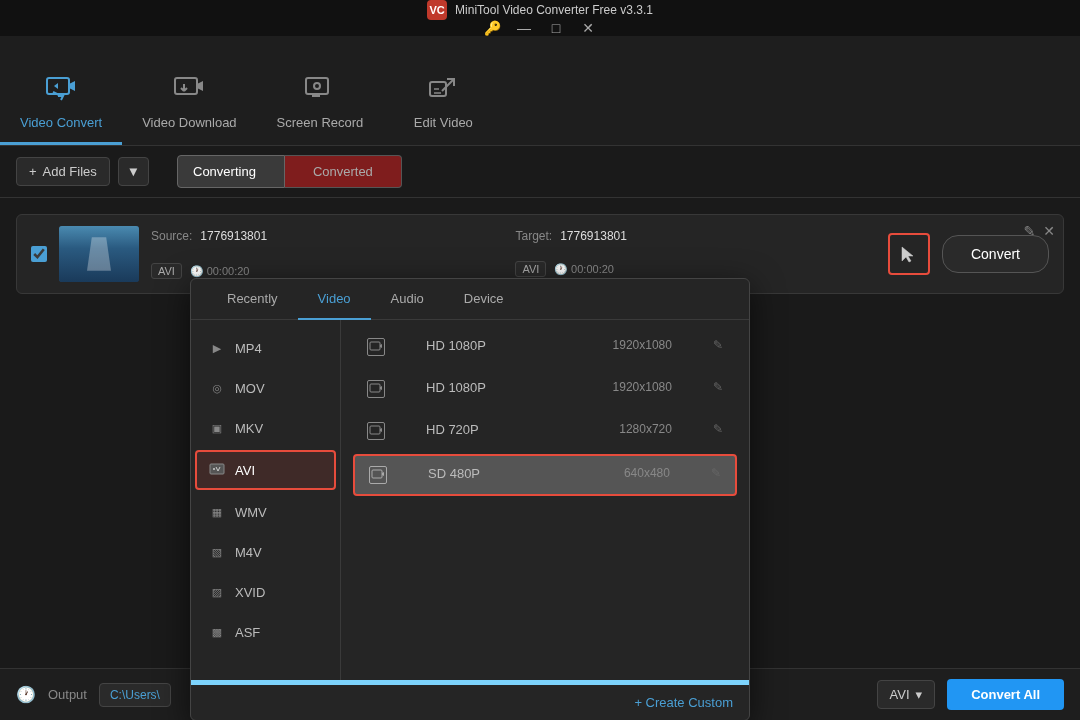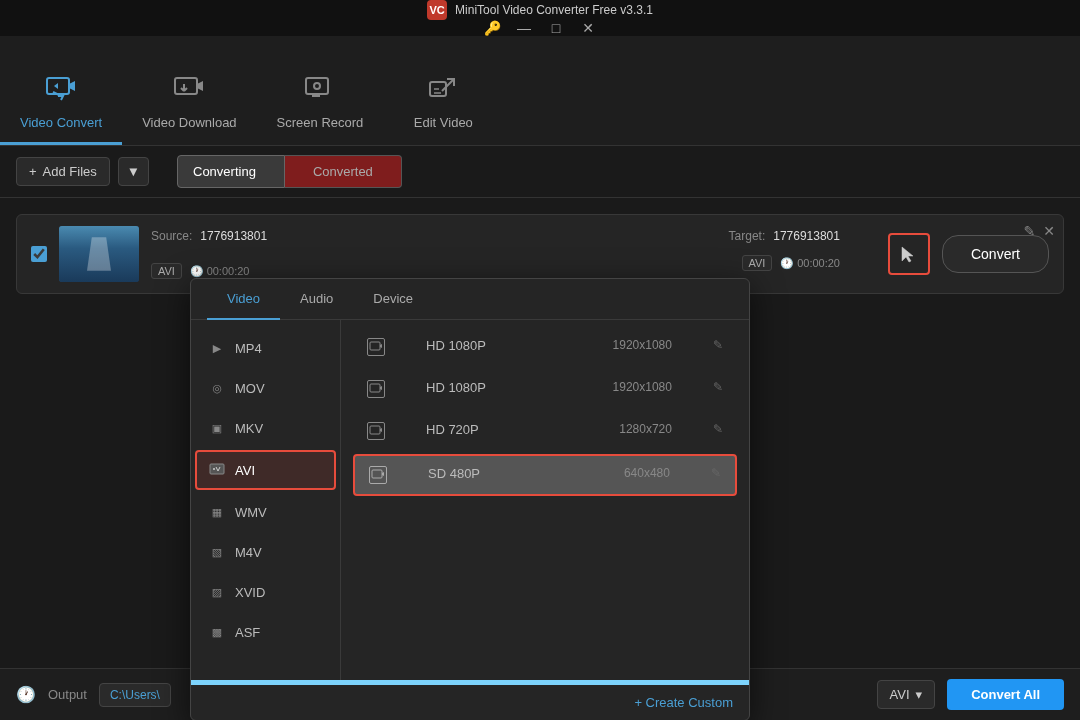--- a/index.html
+++ b/index.html
@@ -503,21 +503,21 @@
         </div>
         <div class="file-info-row">
           <span class="format-badge">AVI</span>
           <span class="duration-info">
             <span>🕐</span>
             <span>00:00:20</span>
           </span>
         </div>
       </div>
 
-      <div style="display:flex;flex-direction:column;gap:12px;flex:1;align-items:flex-end;">
+      <div style="display:flex;flex-direction:column;gap:18px;flex:1;">
         <div class="file-info-row">
           <span class="info-label">Target:</span>
           <span class="info-value">1776913801</span>
         </div>
         <div class="file-info-row">
           <span class="format-badge">AVI</span>
           <span class="duration-info">
             <span>🕐</span>
             <span>00:00:20</span>
           </span>
@@ -535,20 +535,21 @@
 
     <div id="file-row-actions">
       <button class="row-action-btn">✎</button>
       <button class="row-action-btn">✕</button>
     </div>
   </div>
 
   <div id="format-popup">
 
     <div id="popup-tabs">
+      <div class="popup-tab">Recently</div>
       <div class="popup-tab active">Video</div>
       <div class="popup-tab">Audio</div>
       <div class="popup-tab">Device</div>
     </div>
 
     <div id="popup-body">
 
       <div id="format-list">
         <div class="format-list-item">
           <div class="format-icon">▶</div>

